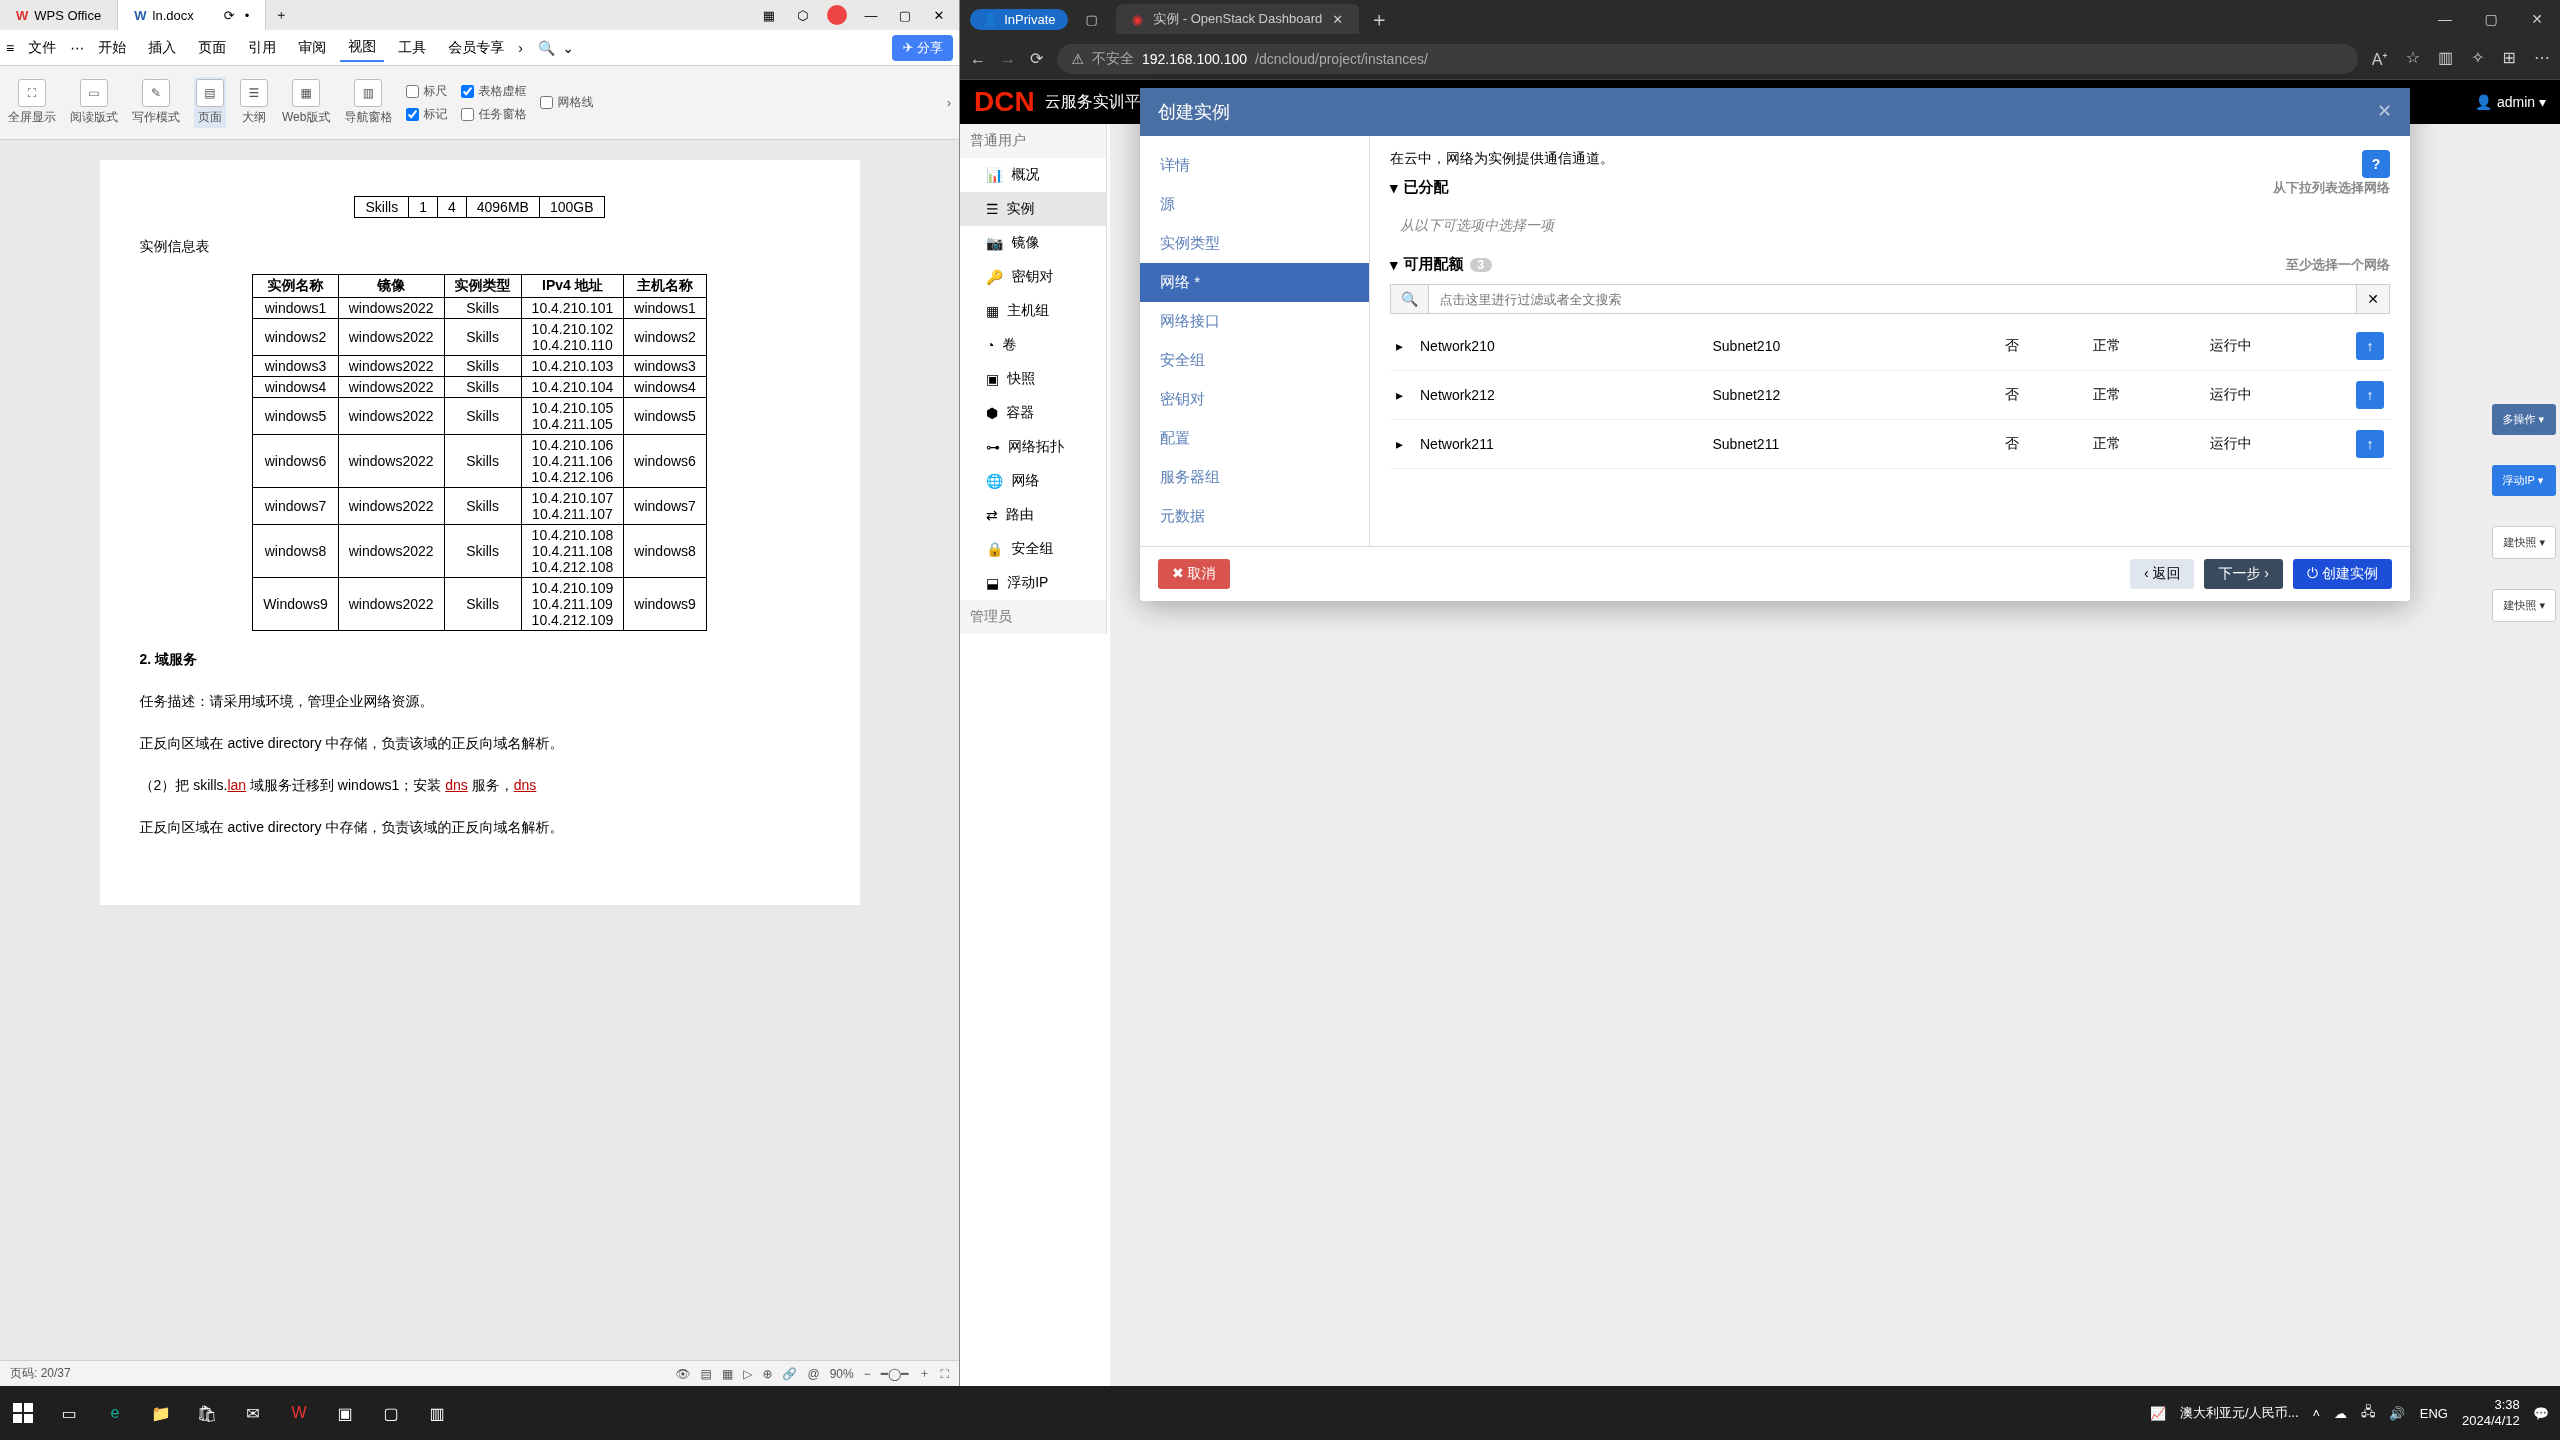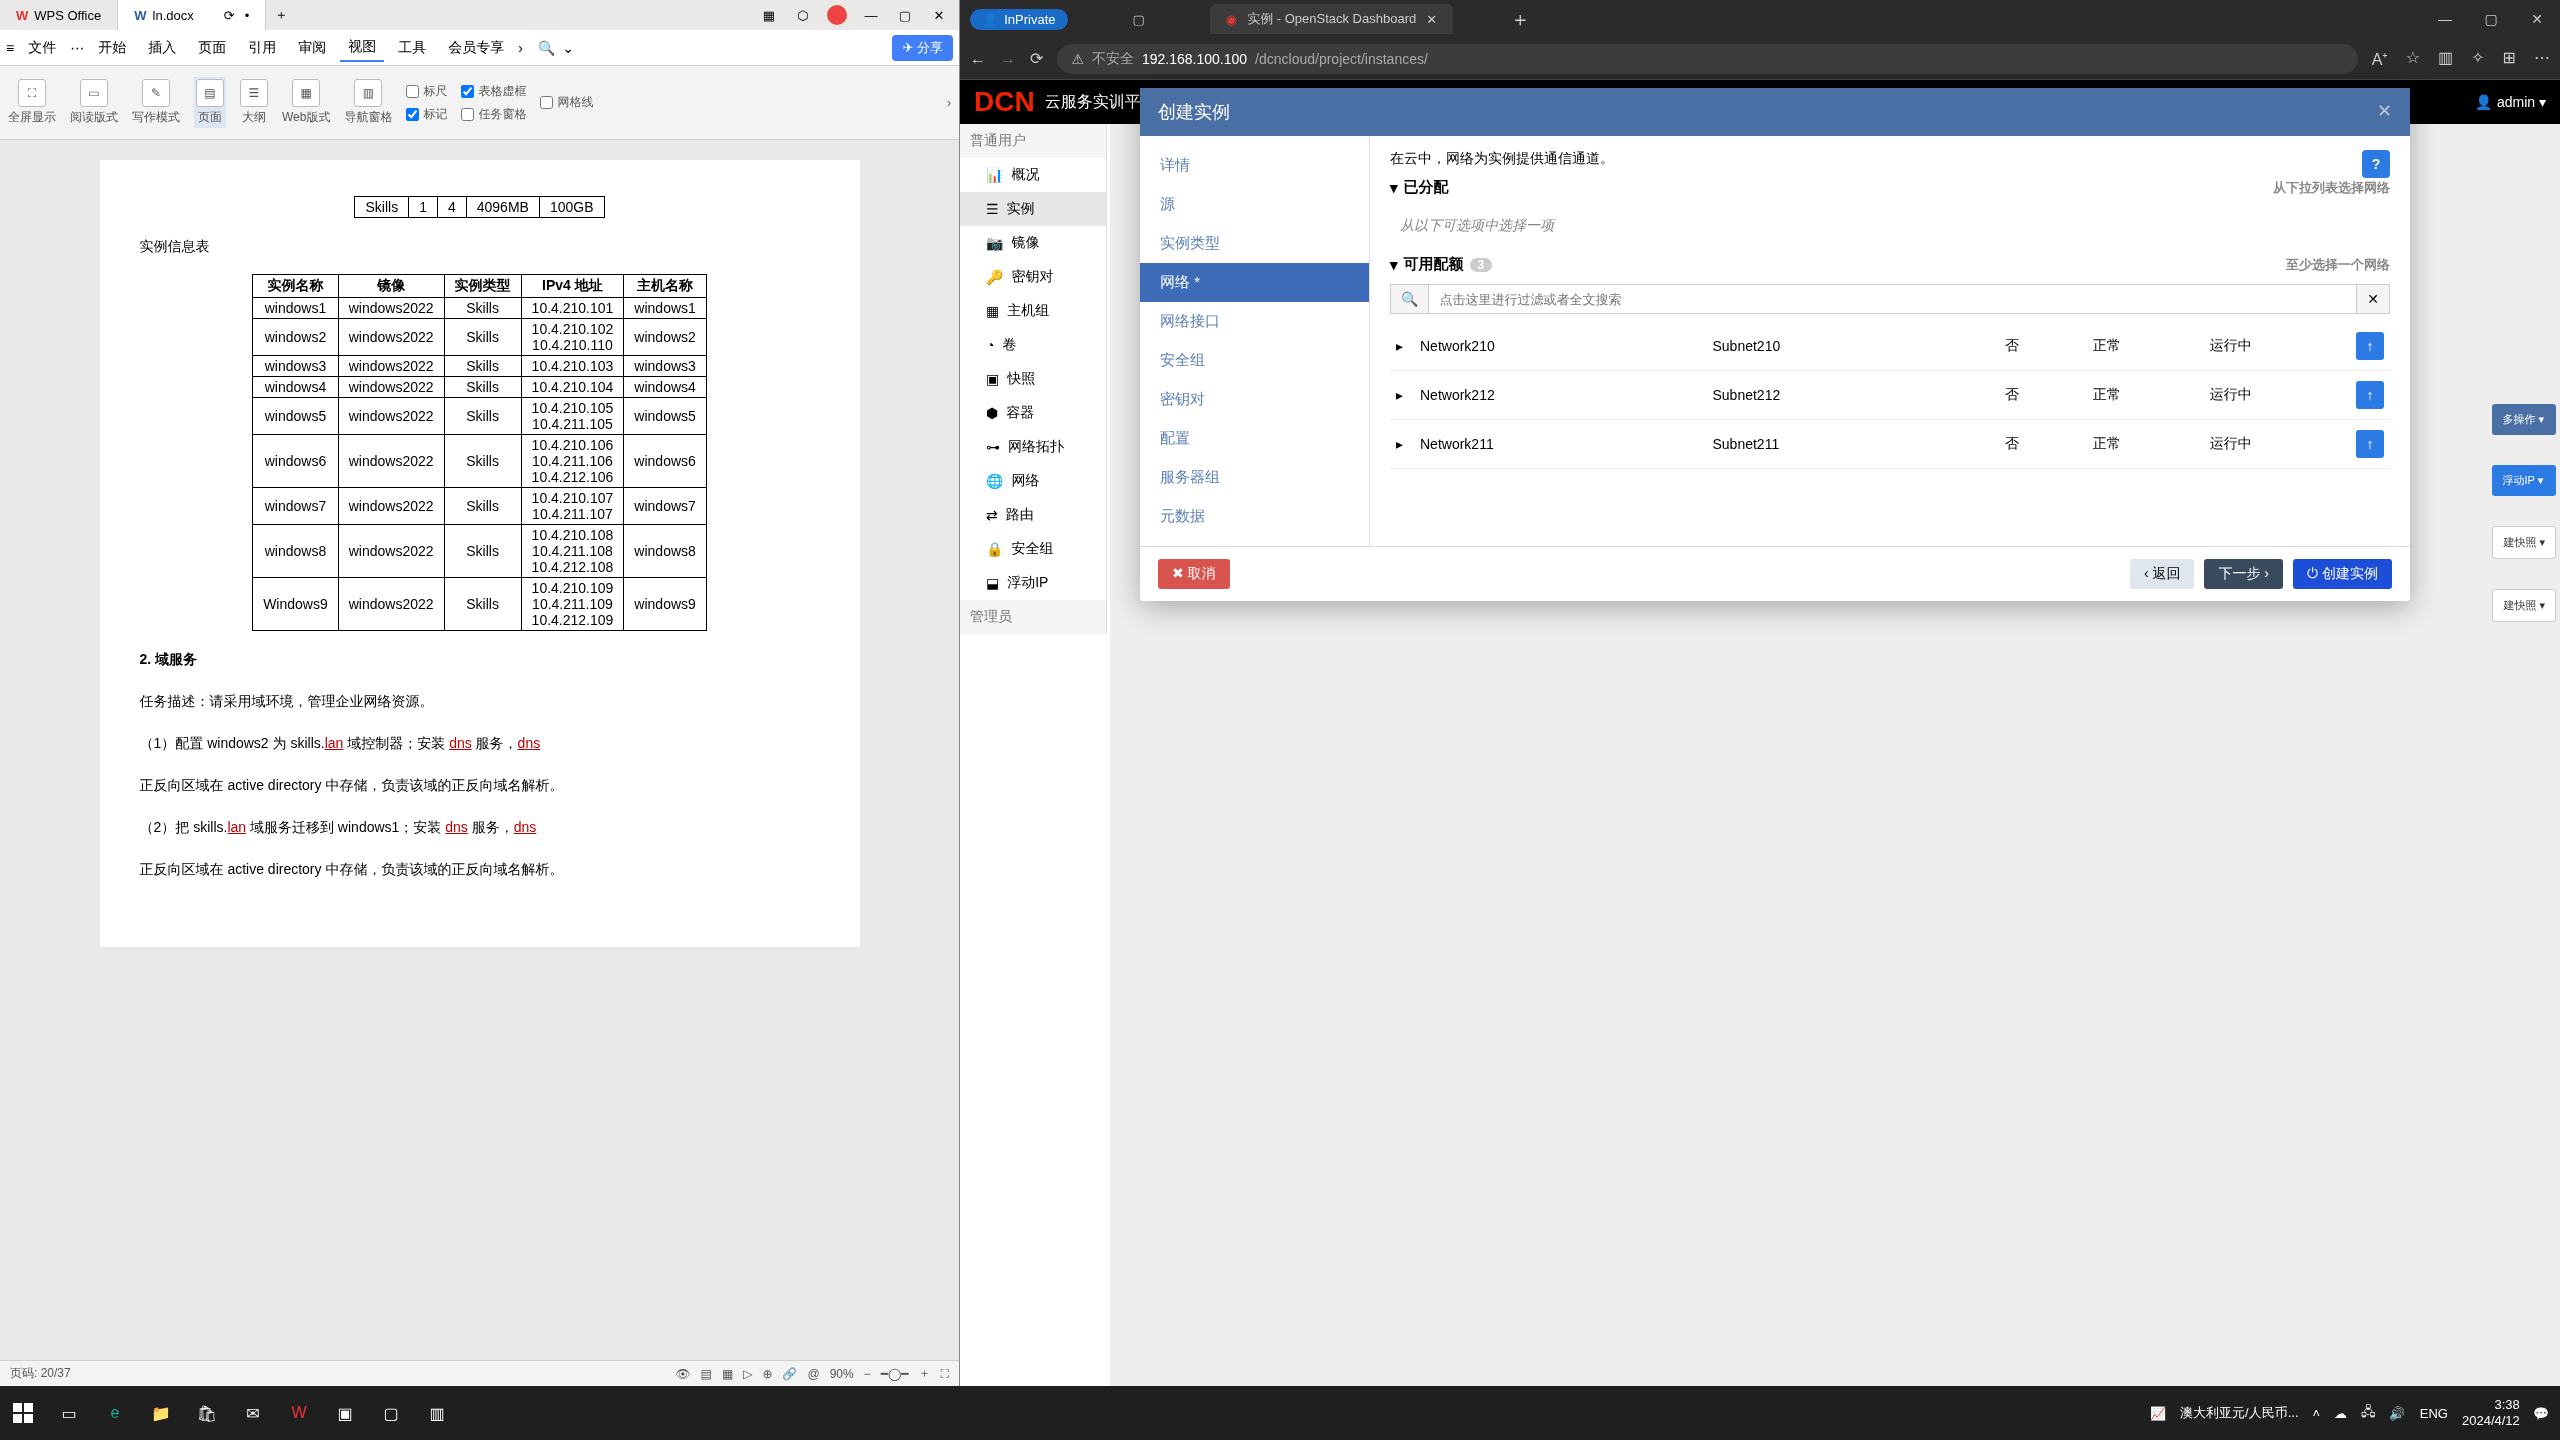--- a/index.html
+++ b/index.html
@@ -27,21 +27,21 @@
 .page{background:#fff;width:760px;margin:0 auto;padding:30px 40px 50px;font-size:14px;font-family:SimSun,serif;}
 .tbl{border-collapse:collapse;margin:6px auto;}
 .tbl td,.tbl th{border:1px solid #000;padding:2px 10px;text-align:center;font-size:14px;}
 .docline{margin:14px 0;line-height:2;}
 .underline{text-decoration:underline;color:#b00;}
 .wps-status{height:26px;background:#f3f3f3;border-top:1px solid #d0d0d0;display:flex;align-items:center;font-size:12px;padding:0 10px;gap:8px;color:#555;}
 .wps-status .right{margin-left:auto;display:flex;gap:10px;align-items:center;}
 
 
 .edge{position:absolute;left:960px;top:0;width:1600px;height:1386px;background:#1b1b1b;color:#ccc;display:flex;flex-direction:column;}
-.edge-top{height:38px;background:#2b2b2b;display:flex;align-items:center;font-size:13px;gap:47px;}
+.edge-top{height:38px;background:#2b2b2b;display:flex;align-items:center;font-size:13px;}
 .inprivate{background:#1a6bc7;color:#fff;border-radius:14px;padding:3px 12px;margin:0 10px;display:flex;align-items:center;gap:6px;}
 .edge-tab{background:#3b3b3b;padding:6px 16px;border-radius:6px 6px 0 0;margin-left:10px;display:flex;gap:10px;align-items:center;}
 .edge-add{margin-left:10px;font-size:20px;}
 .edge-winbtns{margin-left:auto;display:flex;}
 .edge-winbtns span{width:46px;text-align:center;font-size:14px;}
 .edge-addr{height:42px;background:#2b2b2b;display:flex;align-items:center;padding:0 10px;gap:14px;border-bottom:1px solid #444;}
 .edge-addr .url{flex:1;background:#3c3c3c;border-radius:16px;padding:6px 14px;font-size:14px;display:flex;gap:8px;align-items:center;}
 .edge-addr .ricons{display:flex;gap:18px;font-size:16px;}
 
 
@@ -283,23 +283,20 @@
                 <td>windows2022</td>
                 <td>Skills</td>
                 <td>10.4.210.109<br>10.4.211.109<br>10.4.212.109</td>
                 <td>windows9</td>
               </tr>
             </tbody>
           </table>
 
       <div class="docline" style="font-weight:bold;">2. 域服务</div>
       <div class="docline">任务描述：请采用域环境，管理企业网络资源。</div>
-      <div class="docline">
-        <span>（1）配置 windows2 为 skills.</span><span class="underline">lan</span><span> 域控制器；安装 </span><span class="underline">dns</span><span> 服务，</span><span class="underline">dns</span>
-      </div>
       <div class="docline">正反向区域在 active directory 中存储，负责该域的正反向域名解析。</div>
       <div class="docline">
         <span>（2）把 skills.</span><span class="underline">lan</span><span> 域服务迁移到 windows1；安装 </span><span class="underline">dns</span><span> 服务，</span><span class="underline">dns</span>
       </div>
       <div class="docline">正反向区域在 active directory 中存储，负责该域的正反向域名解析。</div>
     </div>
   </div>
 
   <div class="wps-status">
     <span>页码: 20/37</span>

